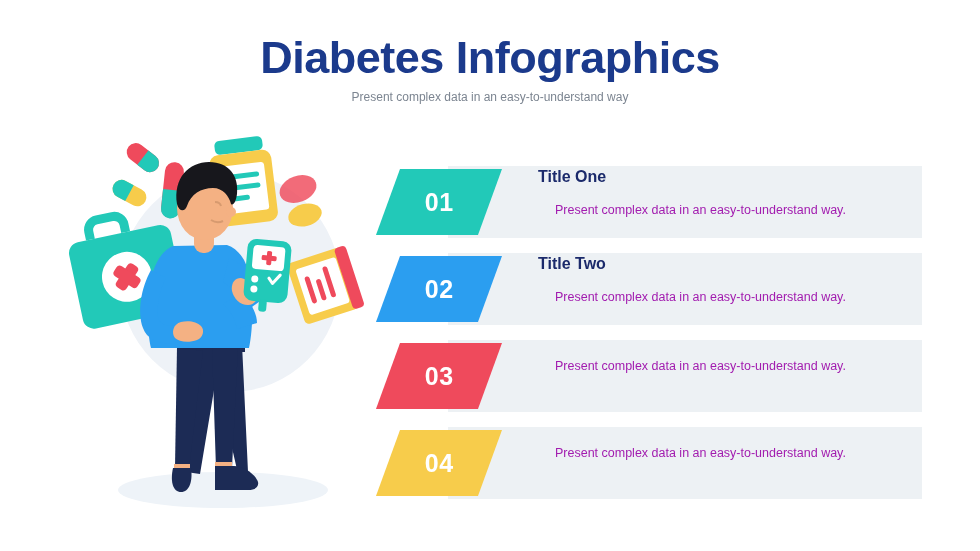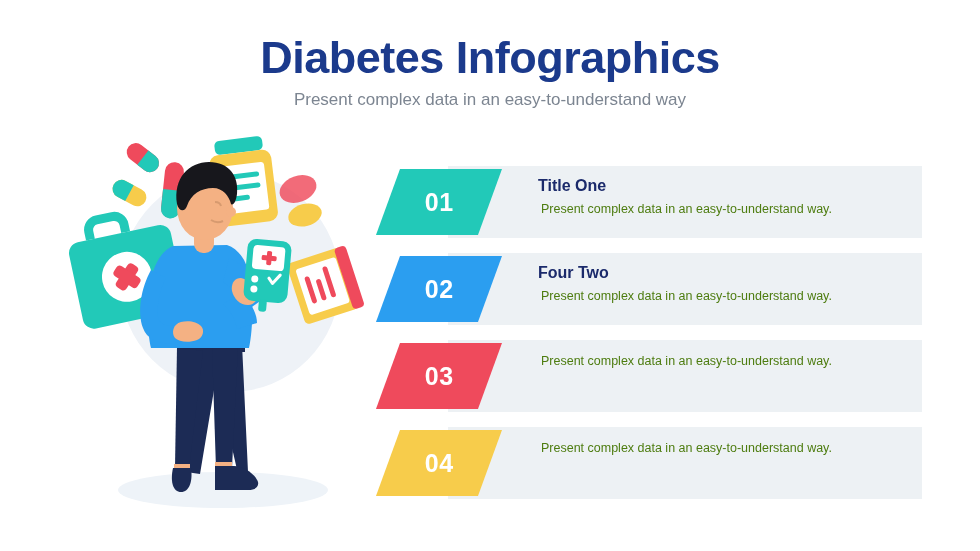--- a/index.html
+++ b/index.html
@@ -31,21 +31,21 @@
   .title {
     font-size: 45px;
     font-weight: bold;
     color: #1b3a8c;
     letter-spacing: -0.5px;
     line-height: 1.05;
     margin: 0;
   }
   .subtitle {
     margin: 9px 0 0 0;
-    font-size: 17px;
+    font-size: 12px;
     color: #7c8591;
     font-weight: normal;
   }
 
   
   .illustration {
     position: absolute;
     left: 55px;
     top: 132px;
     width: 330px;
@@ -87,33 +87,33 @@
   .tag-num {
     transform: skewX(20deg);
     color: #ffffff;
     font-size: 25px;
     font-weight: bold;
     letter-spacing: 0.5px;
   }
   .row-text {
     position: absolute;
     left: 150px;
-    top: 11px;
+    top: 2px;
     right: 20px;
   }
   .row-title {
     font-size: 16px;
     font-weight: bold;
     color: #1b2a6b;
     margin: 0 0 7px 0;
   }
   .row-desc {
     font-size: 12.5px;
-    color: #4d7c0f;
-    margin: 3px;
+    color: #a21caf;
+    margin: 17px;
   }
 </style>
 </head>
 <body>
 
 <div class="slide">
 
   <div class="header">
     <h1 class="title">Diabetes Infographics</h1>
     <p class="subtitle">Present complex data in an easy-to-understand way</p>
@@ -240,21 +240,21 @@
         <p class="row-desc">Present complex data in an easy-to-understand way.</p>
       </div>
     </div>
 
     <div class="row">
       <div class="row-bg"></div>
       <div class="tag" style="background:#2b9ef0">
         <span class="tag-num">02</span>
       </div>
       <div class="row-text">
-        <p class="row-title">Four Two</p>
+        <p class="row-title">Title Two</p>
         <p class="row-desc">Present complex data in an easy-to-understand way.</p>
       </div>
     </div>
 
     <div class="row">
       <div class="row-bg"></div>
       <div class="tag" style="background:#ef4a5c">
         <span class="tag-num">03</span>
       </div>
       <div class="row-text">

